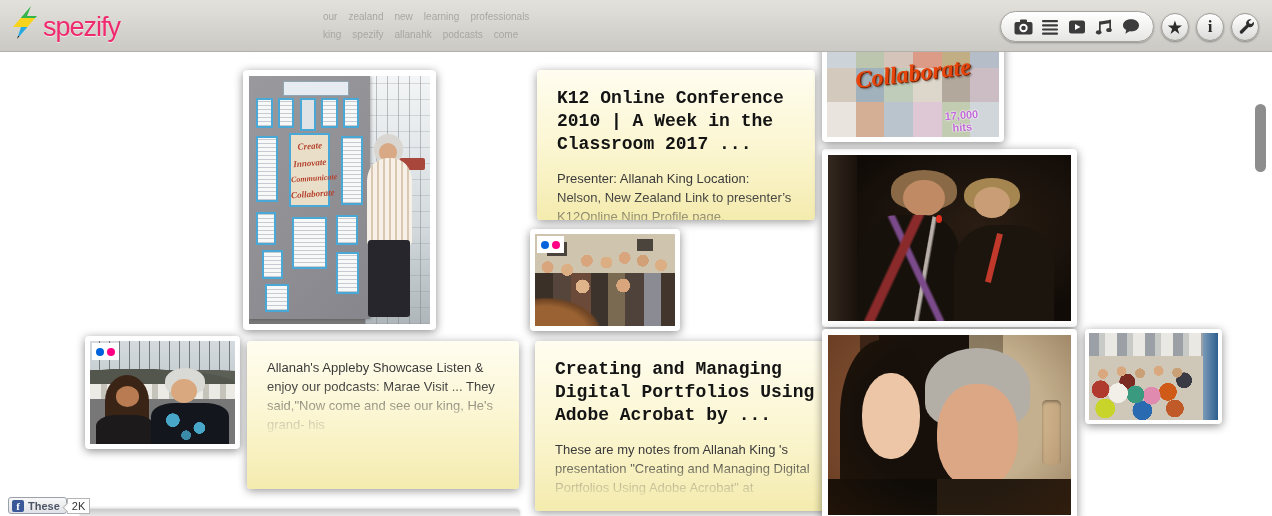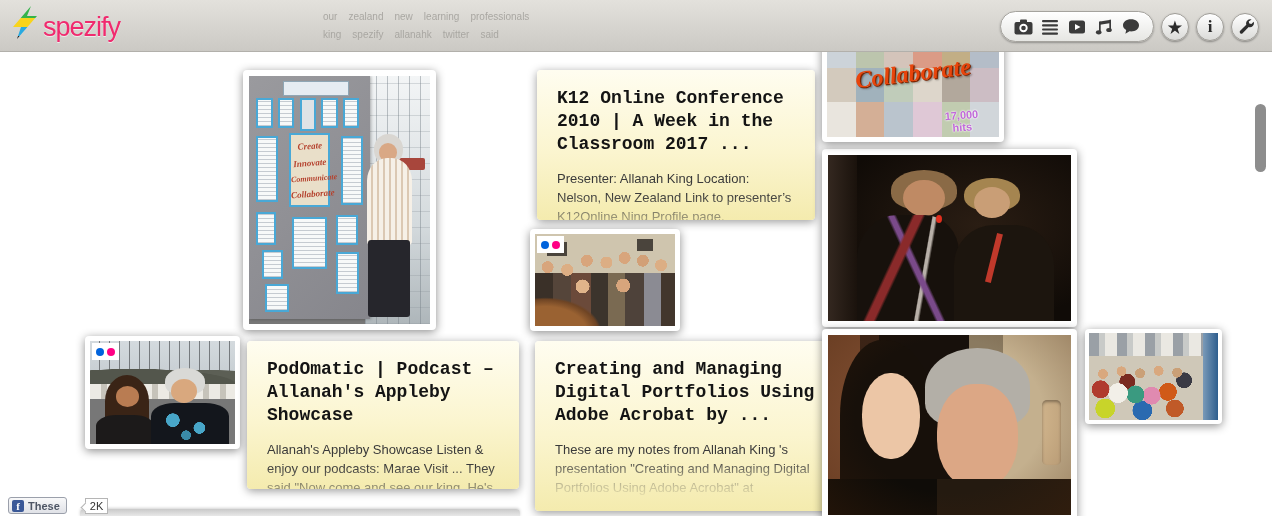--- a/index.html
+++ b/index.html
@@ -207,21 +207,21 @@
     radial-gradient(circle 9px at 74% 82%,#c05a28 97%,transparent),
     radial-gradient(circle 8px at 33% 40%,#7a2a20 97%,transparent); }
 
   
   .fb { position:absolute; left:8px; top:497px; height:17px; display:flex; align-items:center; z-index:15; }
   .fb-like { display:flex; align-items:center; height:17px; padding:0 6px 0 3px; cursor:pointer;
     background:linear-gradient(#f8f8f9,#e0e2e7); border:1px solid #9ba0ab; border-radius:3px;
     font-weight:bold; font-size:11px; color:#4e5665; }
   .fb-f { width:12px; height:12px; background:#3b5998; color:#fff; font-family:"Liberation Serif",serif;
     font-weight:bold; font-size:11px; line-height:12px; text-align:center; border-radius:2px; margin-right:4px; }
-  .fb-count { height:16px; margin-left:18px; padding:0 4px; background:#fff; border:1px solid #b5b5b5;
+  .fb-count { height:16px; margin-left:0; padding:0 4px; background:#fff; border:1px solid #b5b5b5;
     font-size:11px; line-height:15px; color:#333; position:relative; }
   .fb-count::before { content:""; position:absolute; left:-4px; top:5px; width:6px; height:6px;
     background:#fff; border-left:1px solid #b5b5b5; border-bottom:1px solid #b5b5b5; transform:rotate(45deg); }
 
   .loading-card { position:absolute; left:80px; top:509px; width:440px; height:8px;
     background:linear-gradient(180deg,#c9c9c9,#ededed); border-radius:4px 4px 0 0;
     box-shadow:0 -1px 3px rgba(0,0,0,.18); }
 </style>
 </head>
 <body>
@@ -247,21 +247,21 @@
       </span>
       <span class="logo-text">spezify</span>
     </div>
 
 
     <div class="keywords">
       <div class="krow">
         <span>our</span><span>zealand</span><span>new</span><span>learning</span><span>professionals</span>
       </div>
       <div class="krow">
-        <span>king</span><span>spezify</span><span>allanahk</span><span>twitter</span><span>said</span>
+        <span>king</span><span>spezify</span><span>allanahk</span><span>podcasts</span><span>come</span>
       </div>
     </div>
 
     <div class="media-pill">
       <span class="mi">
         <svg width="19" height="16" viewBox="0 0 19 16" fill="#3b3b3b">
           <rect x="0.5" y="3" width="18" height="12.5" rx="2"></rect>
           <rect x="6" y="0.5" width="7" height="4" rx="1"></rect>
           <circle cx="9.5" cy="9" r="4.2" fill="#fff"></circle>
           <circle cx="9.5" cy="9" r="2.3" fill="#3b3b3b"></circle>
@@ -422,21 +422,20 @@
         <div class="abs m-face2"></div>
         <div class="abs m-body2"></div>
       <div class="flickr-badge">
         <i class="fdot-blue"></i>
           <i class="fdot-pink"></i>
       </div>
     </div>
   </div>
 
   <div class="note-card" id="card-podomatic">
-    <div class="note-title">PodOmatic | Podcast – Allanah's Appleby Showcase</div>
     <div class="note-body">Allanah's Appleby Showcase Listen &amp; enjoy our podcasts: Marae Visit ... They said,"Now come and see our king, He's grand- his</div>
   </div>
 
   <div class="note-card" id="card-portfolios">
     <div class="note-title">Creating and Managing Digital Portfolios Using Adobe Acrobat by ...</div>
     <div class="note-body">These are my notes from Allanah King 's presentation "Creating and Managing Digital Portfolios Using Adobe Acrobat" at</div>
   </div>
 
   <div class="photo-card" id="card-selfie">
     <div class="photo-img">

